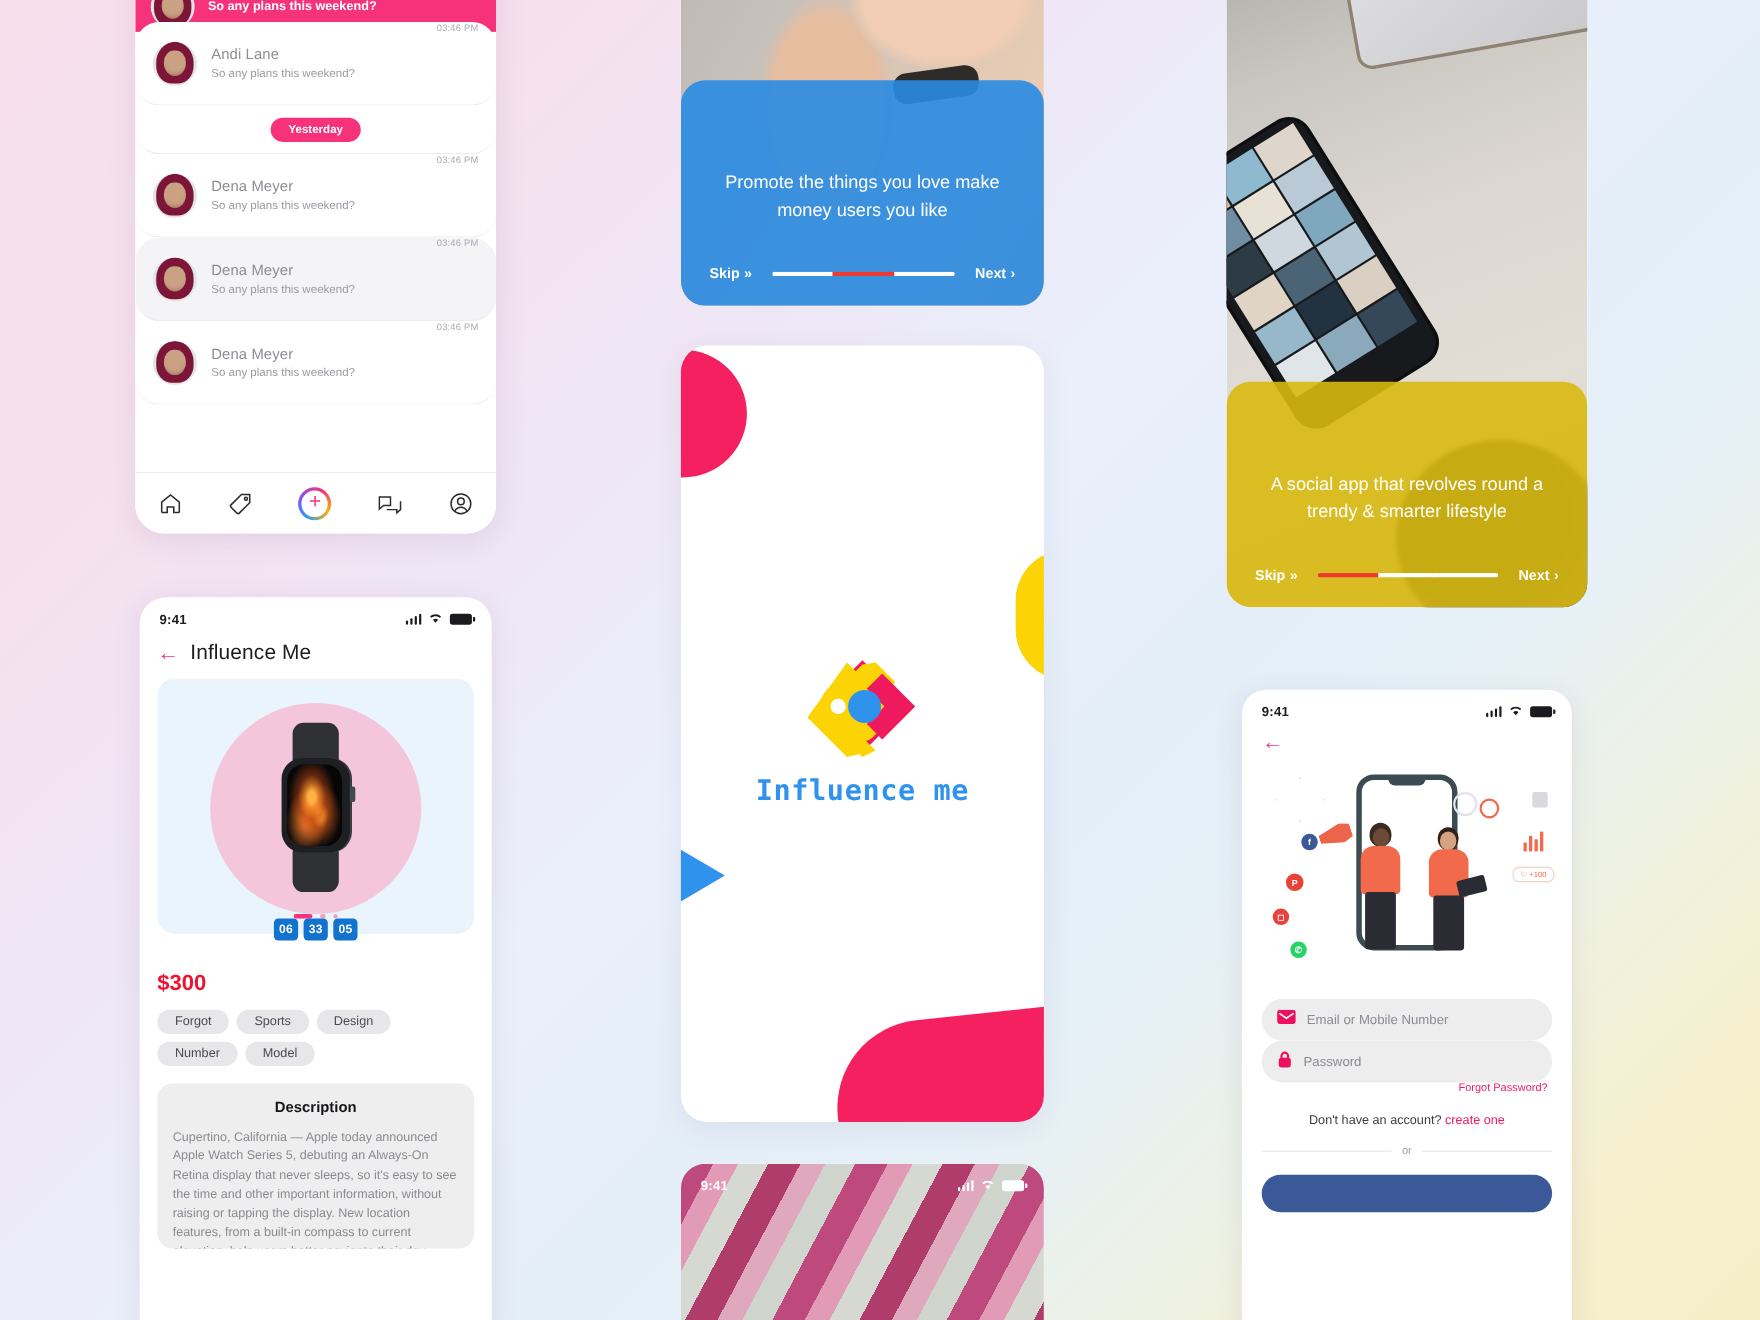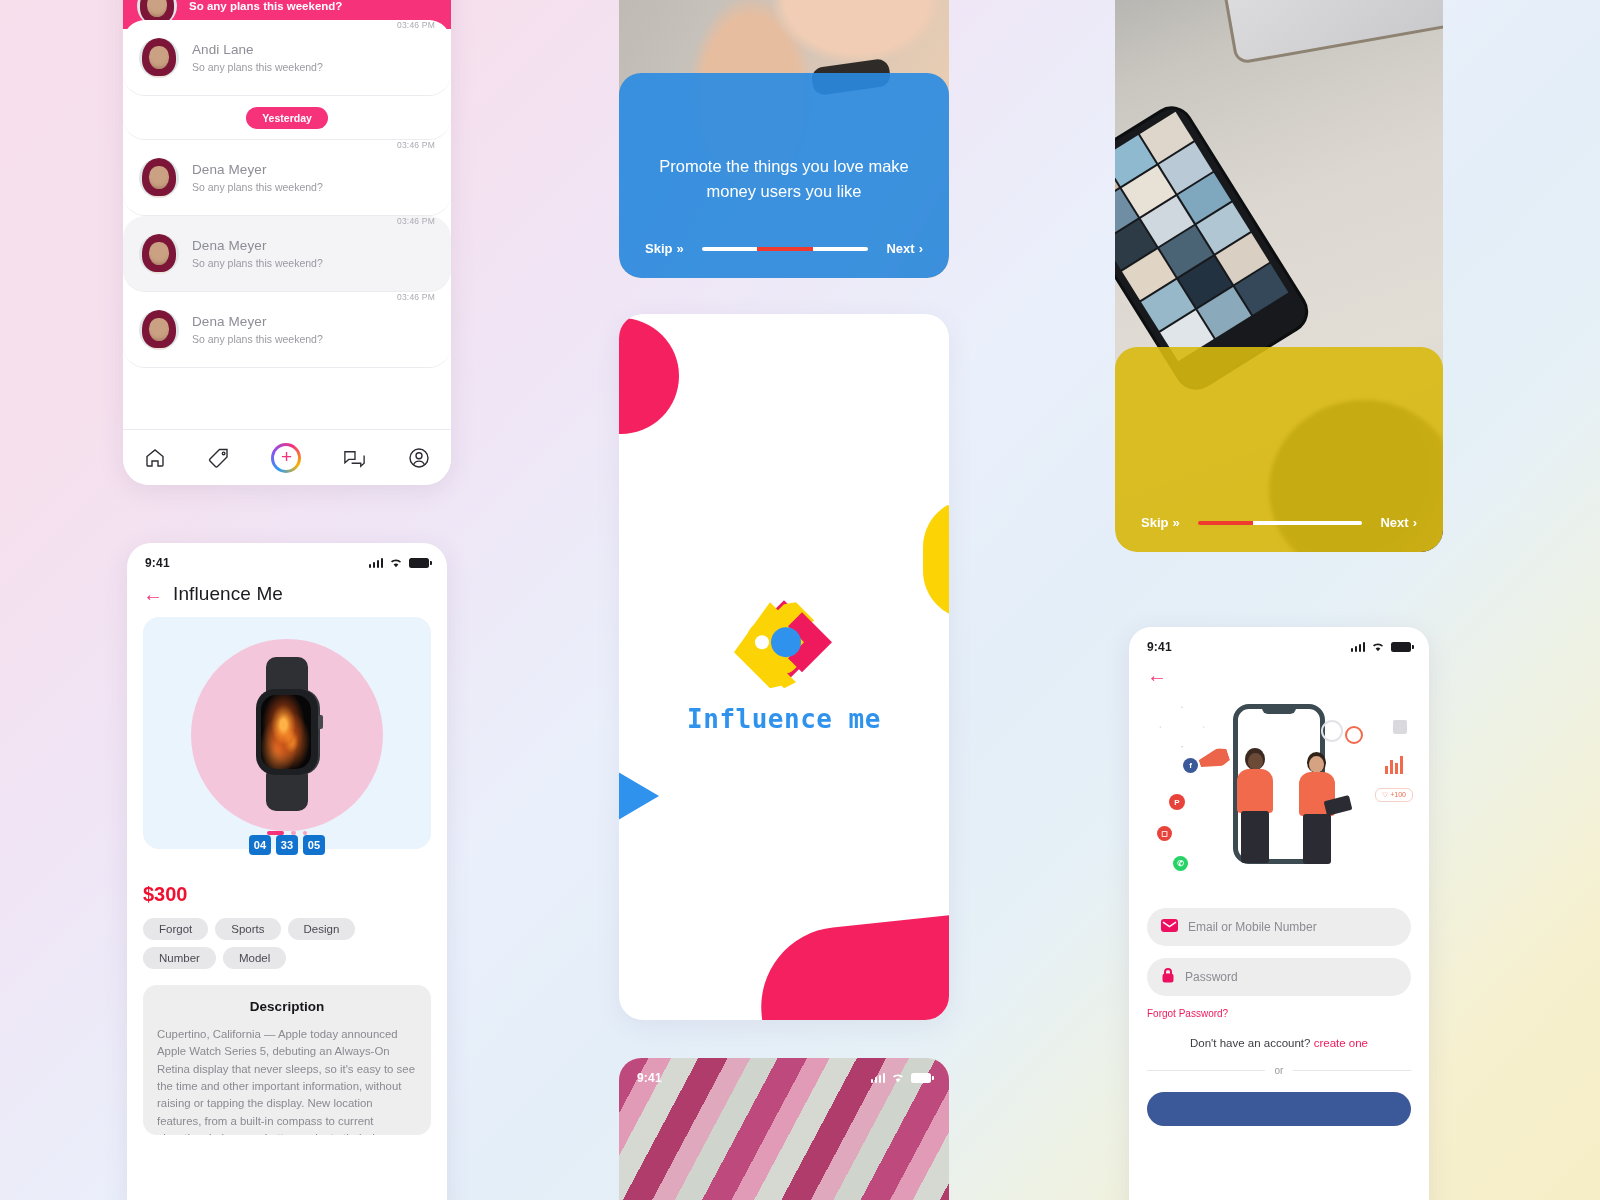--- a/index.html
+++ b/index.html
@@ -367,24 +367,23 @@
   .li-megaphone {
     position: absolute; left: 56px; top: 54px; width: 30px; height: 18px;
     background: #ec6449; clip-path: polygon(0 30%, 70% 0, 100% 18%, 100% 82%, 70% 100%, 0 70%);
     transform: rotate(-18deg);
   }
 
   .login-form { padding: 24px 18px 0 18px; }
   .input-row {
     height: 38px; background: #ededed; border-radius: 20px;
     display: flex; align-items: center; padding: 0 14px; gap: 10px;
-    margin-bottom: 12px;
   }
   .input-ph { font-size: 12px; color: #8b8b93; }
-  .forgot { font-size: 10px; color: #ee1a5c; padding-right: 4px; }
+  .forgot { text-align: right; font-size: 10px; color: #ee1a5c; padding-right: 4px; }
   .login-btn {
     margin: 14px 0 0 0; height: 36px; border-radius: 20px; background: #ee1060;
     color: #fff; font-size: 13px; font-weight: 700;
     display: flex; align-items: center; justify-content: center;
   }
   .no-acct { text-align: center; font-size: 11.5px; color: #3c3c44; margin-top: 18px; }
   .no-acct a { color: #ee1a5c; text-decoration: none; }
   .or-wrap { display: flex; align-items: center; gap: 10px; margin-top: 16px; }
   .or-line { flex: 1; height: 1px; background: #e6e6ea; }
   .or-text { font-size: 10px; color: #9a9aa3; }
@@ -520,21 +519,21 @@
         <span class="crown"></span>
       </div>
       <div class="pd-dots">
         <span class="bar"></span>
         <span class="dot"></span>
         <span class="dot"></span>
       </div>
     </div>
 
     <div class="countdown">
-      <span class="cd-box">04</span>
+      <span class="cd-box">06</span>
       <span class="cd-box">33</span>
       <span class="cd-box">05</span>
     </div>
 
     <div class="pd-headline">
       <div class="pd-price">$300</div>
     </div>
 
     <div class="pd-tags">
       <span class="tag">Forgot</span>
@@ -637,20 +636,21 @@
             <i style="background:#233240"></i>
             <i style="background:#d9cfc2"></i>
           <i style="background:#dfe5e9"></i>
             <i style="background:#8aa9bb"></i>
             <i style="background:#34485a"></i>
         </span>
       </span>
       <span class="desk-dark"></span>
     </div>
     <div class="onb-overlay">
+      <div class="onb-text">A social app that revolves round a trendy &amp; smarter lifestyle</div>
       <div class="onb-controls">
         <span class="onb-link">
           <span>Skip</span>
           <span>»</span>
         </span>
         <span class="onb-progress">
           <span class="seg-on" style="flex:1"></span>
           <span class="seg-off" style="flex:1"></span>
           <span class="seg-off" style="flex:1"></span>
         </span>

